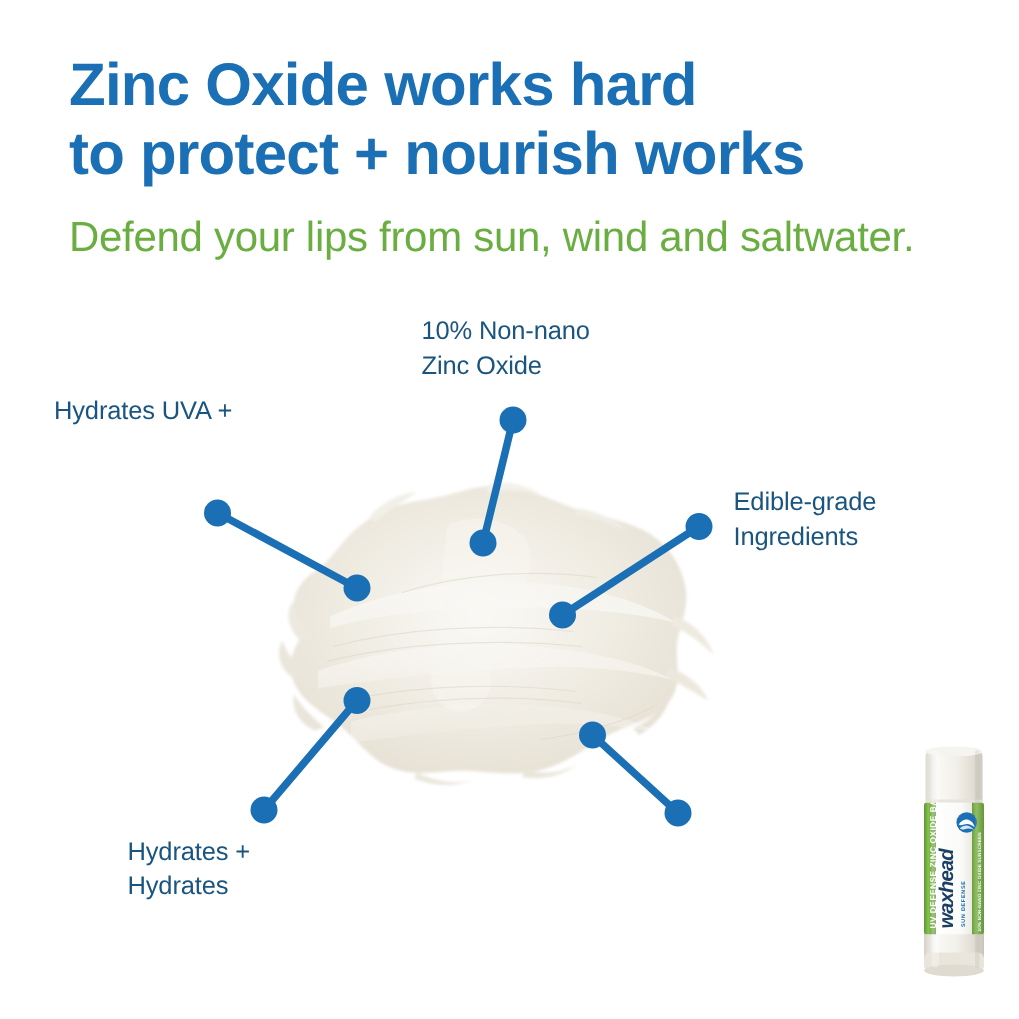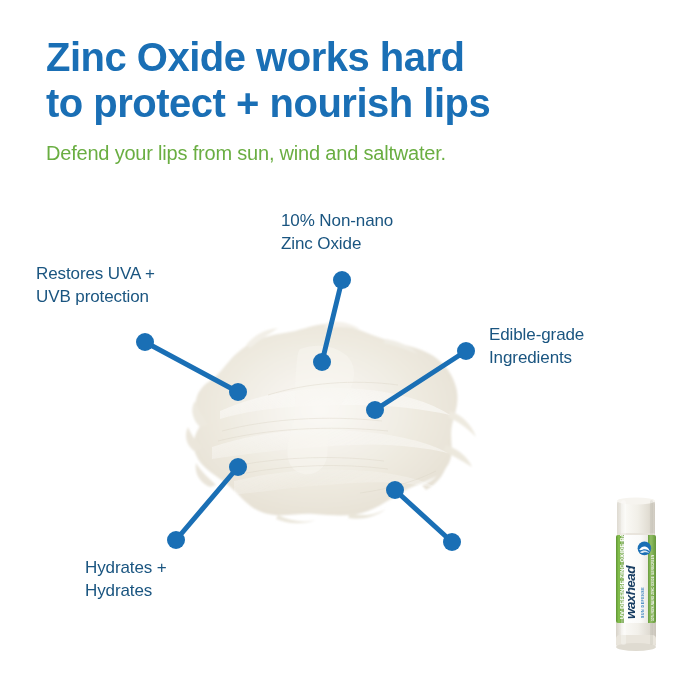--- a/index.html
+++ b/index.html
@@ -31,21 +31,21 @@
     letter-spacing: -0.5px;
   }
   .headline .hl-line { display: block; white-space: nowrap; }
 
   .subhead {
     position: absolute;
     left: 46px;
     top: 141px;
     width: 620px;
     color: #6AAE42;
-    font-size: 20px;
+    font-size: 28px;
     font-weight: normal;
     line-height: 1.2;
     letter-spacing: -0.2px;
     white-space: nowrap;
   }
 
   
   .swatch-wrap {
     position: absolute;
     left: 150px;
@@ -91,21 +91,21 @@
   }
   .product svg { display: block; width: 100%; height: 100%; }
 </style>
 </head>
 <body>
 
 <div id="infographic">
 
   <div class="headline">
     <span class="hl-line">Zinc Oxide works hard</span>
-    <span class="hl-line">to protect + nourish lips</span>
+    <span class="hl-line">to protect + nourish works</span>
   </div>
 
   <div class="subhead">Defend your lips from sun, wind and saltwater.</div>
 
   <div class="swatch-wrap">
     <svg viewBox="0 0 340 220" xmlns="http://www.w3.org/2000/svg" aria-hidden="true">
       <defs>
         <radialGradient id="creamG" cx="48%" cy="45%" r="68%">
           <stop offset="0%" stop-color="#FBFAF7"></stop>
           <stop offset="52%" stop-color="#EFEBE1"></stop>
@@ -202,22 +202,21 @@
       <circle cx="176" cy="540" r="9" stroke="none"></circle>
       <circle cx="238" cy="467" r="9" stroke="none"></circle>
 
       <line x1="452" y1="542" x2="395" y2="490"></line>
       <circle cx="452" cy="542" r="9" stroke="none"></circle>
       <circle cx="395" cy="490" r="9" stroke="none"></circle>
     </g>
   </svg>
 
   <div class="callout callout-uva">
-    <span class="cl-line">Restores UVA +</span>
-    <span class="cl-line">UVB protection</span>
+    <span class="cl-line">Hydrates UVA +</span>
   </div>
 
   <div class="callout callout-zinc">
     <span class="cl-line">10% Non-nano</span>
     <span class="cl-line">Zinc Oxide</span>
   </div>
 
   <div class="callout callout-edible">
     <span class="cl-line">Edible-grade</span>
     <span class="cl-line">Ingredients</span>

